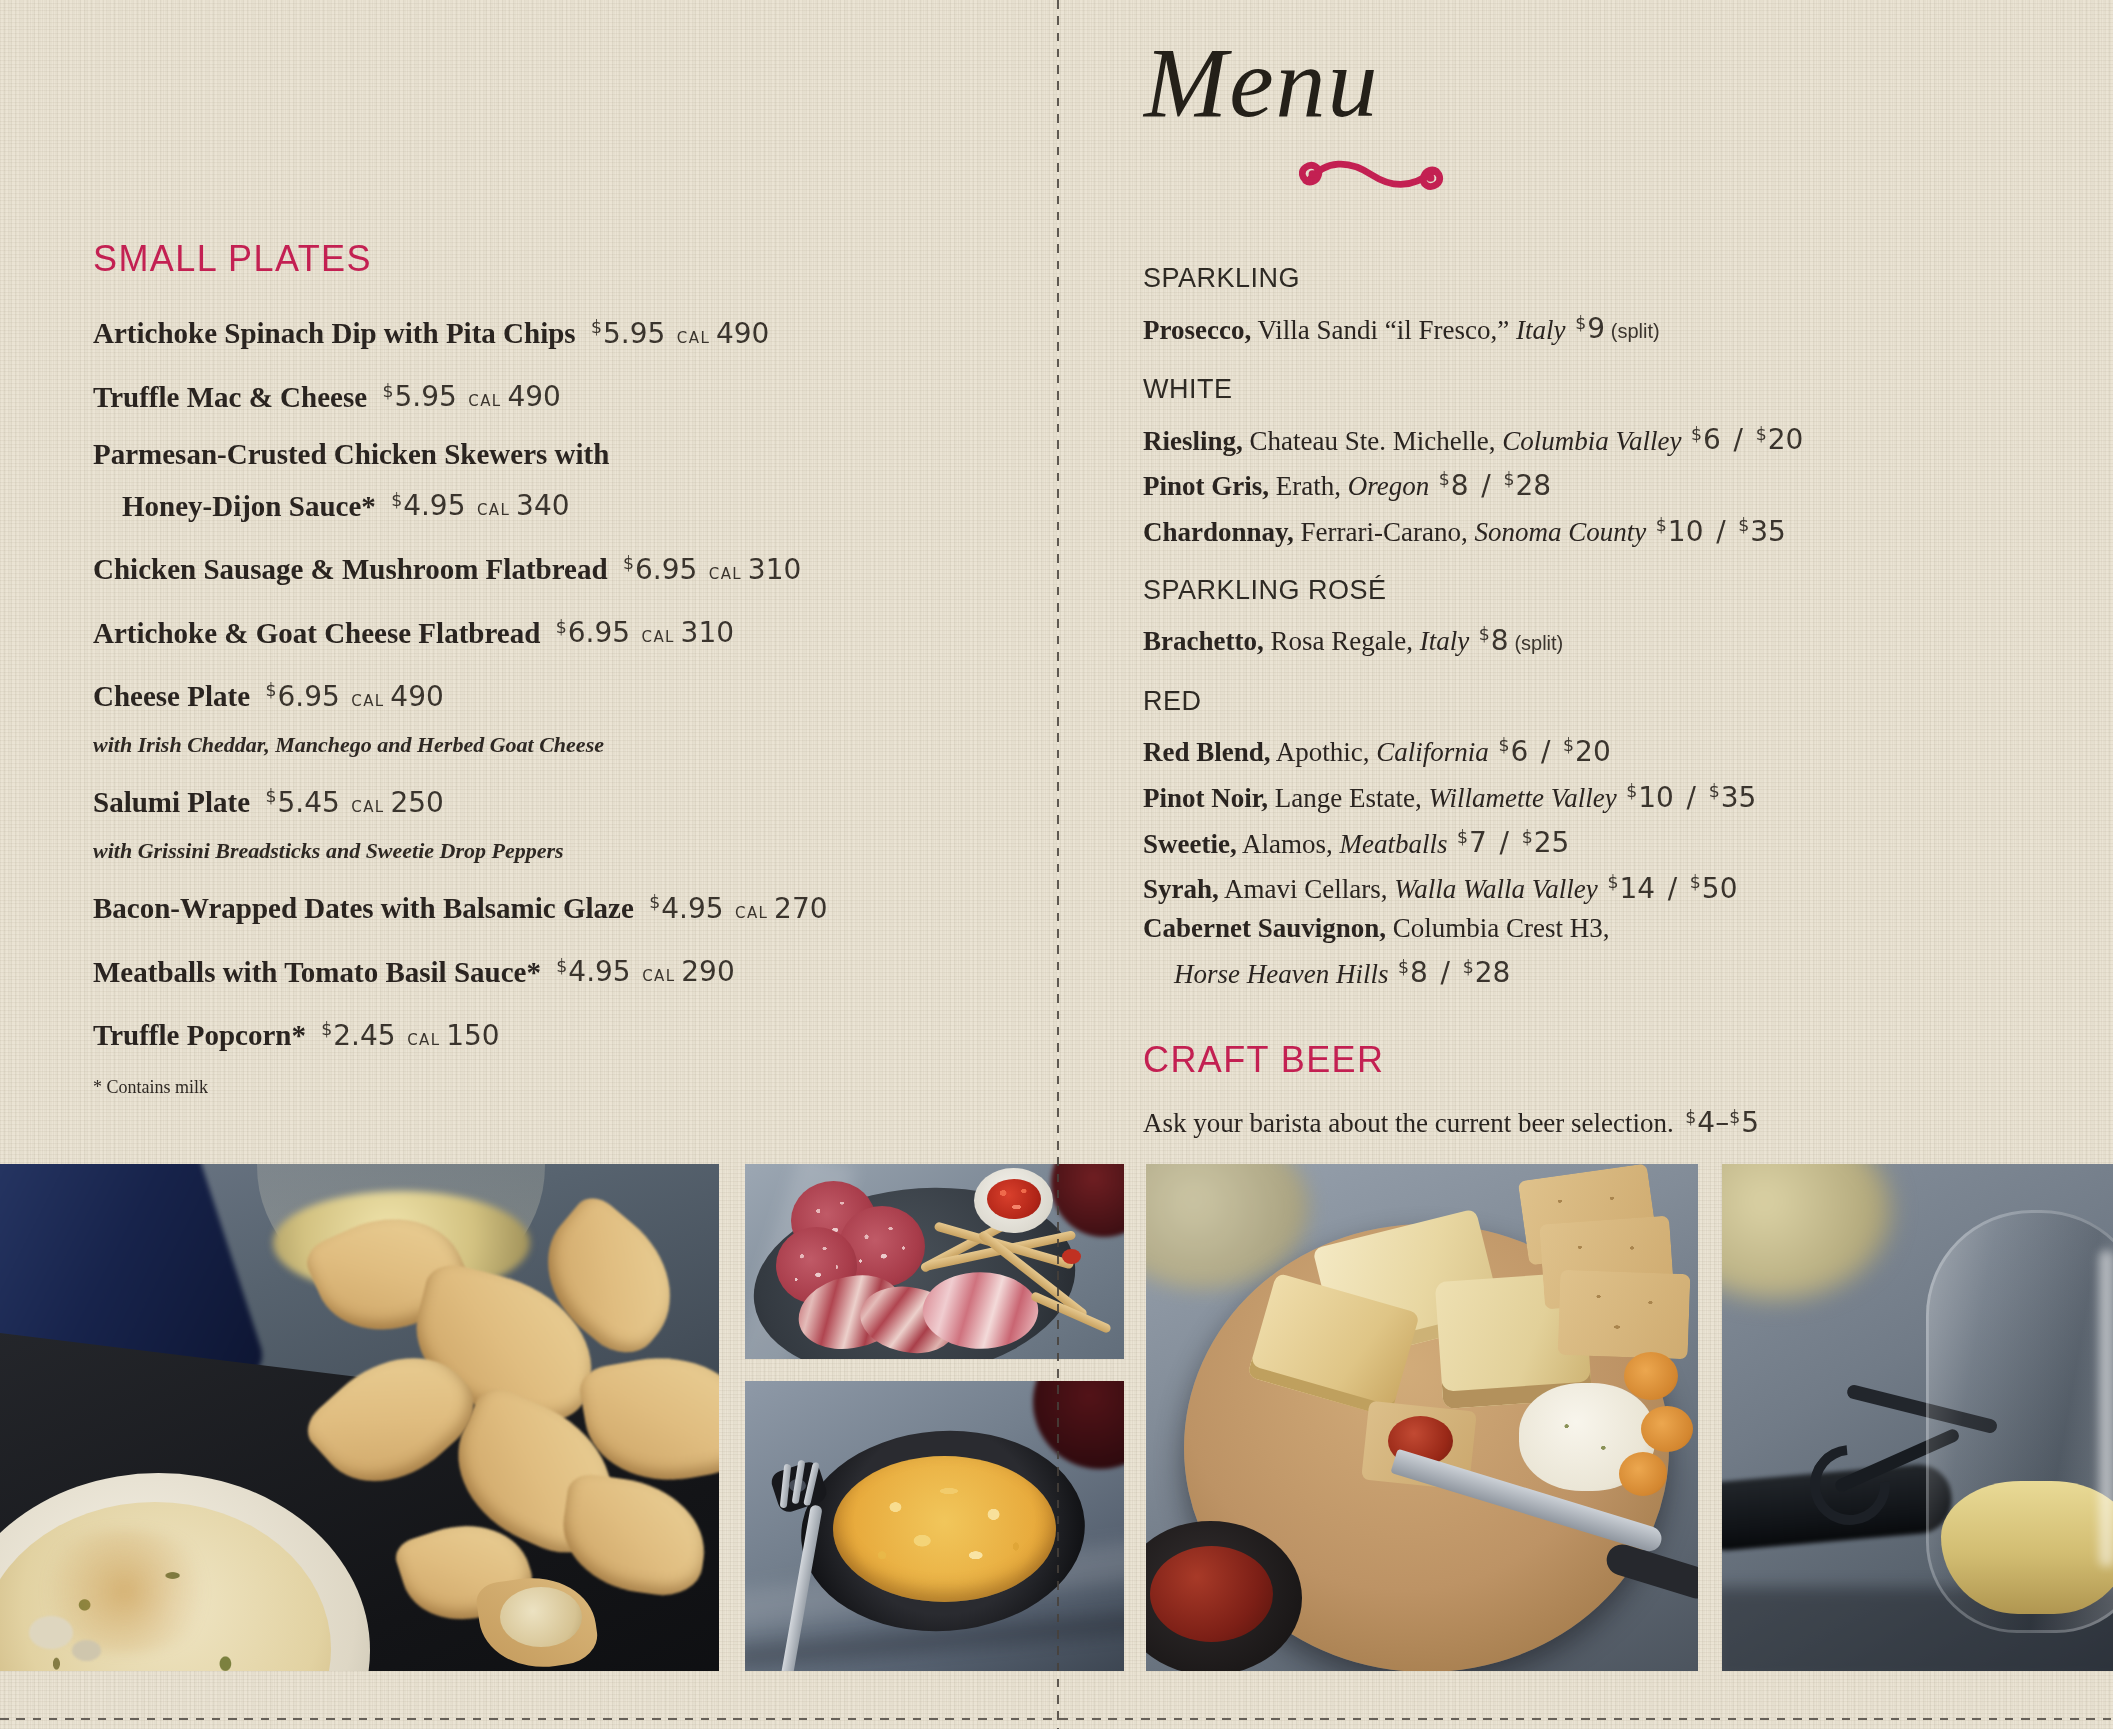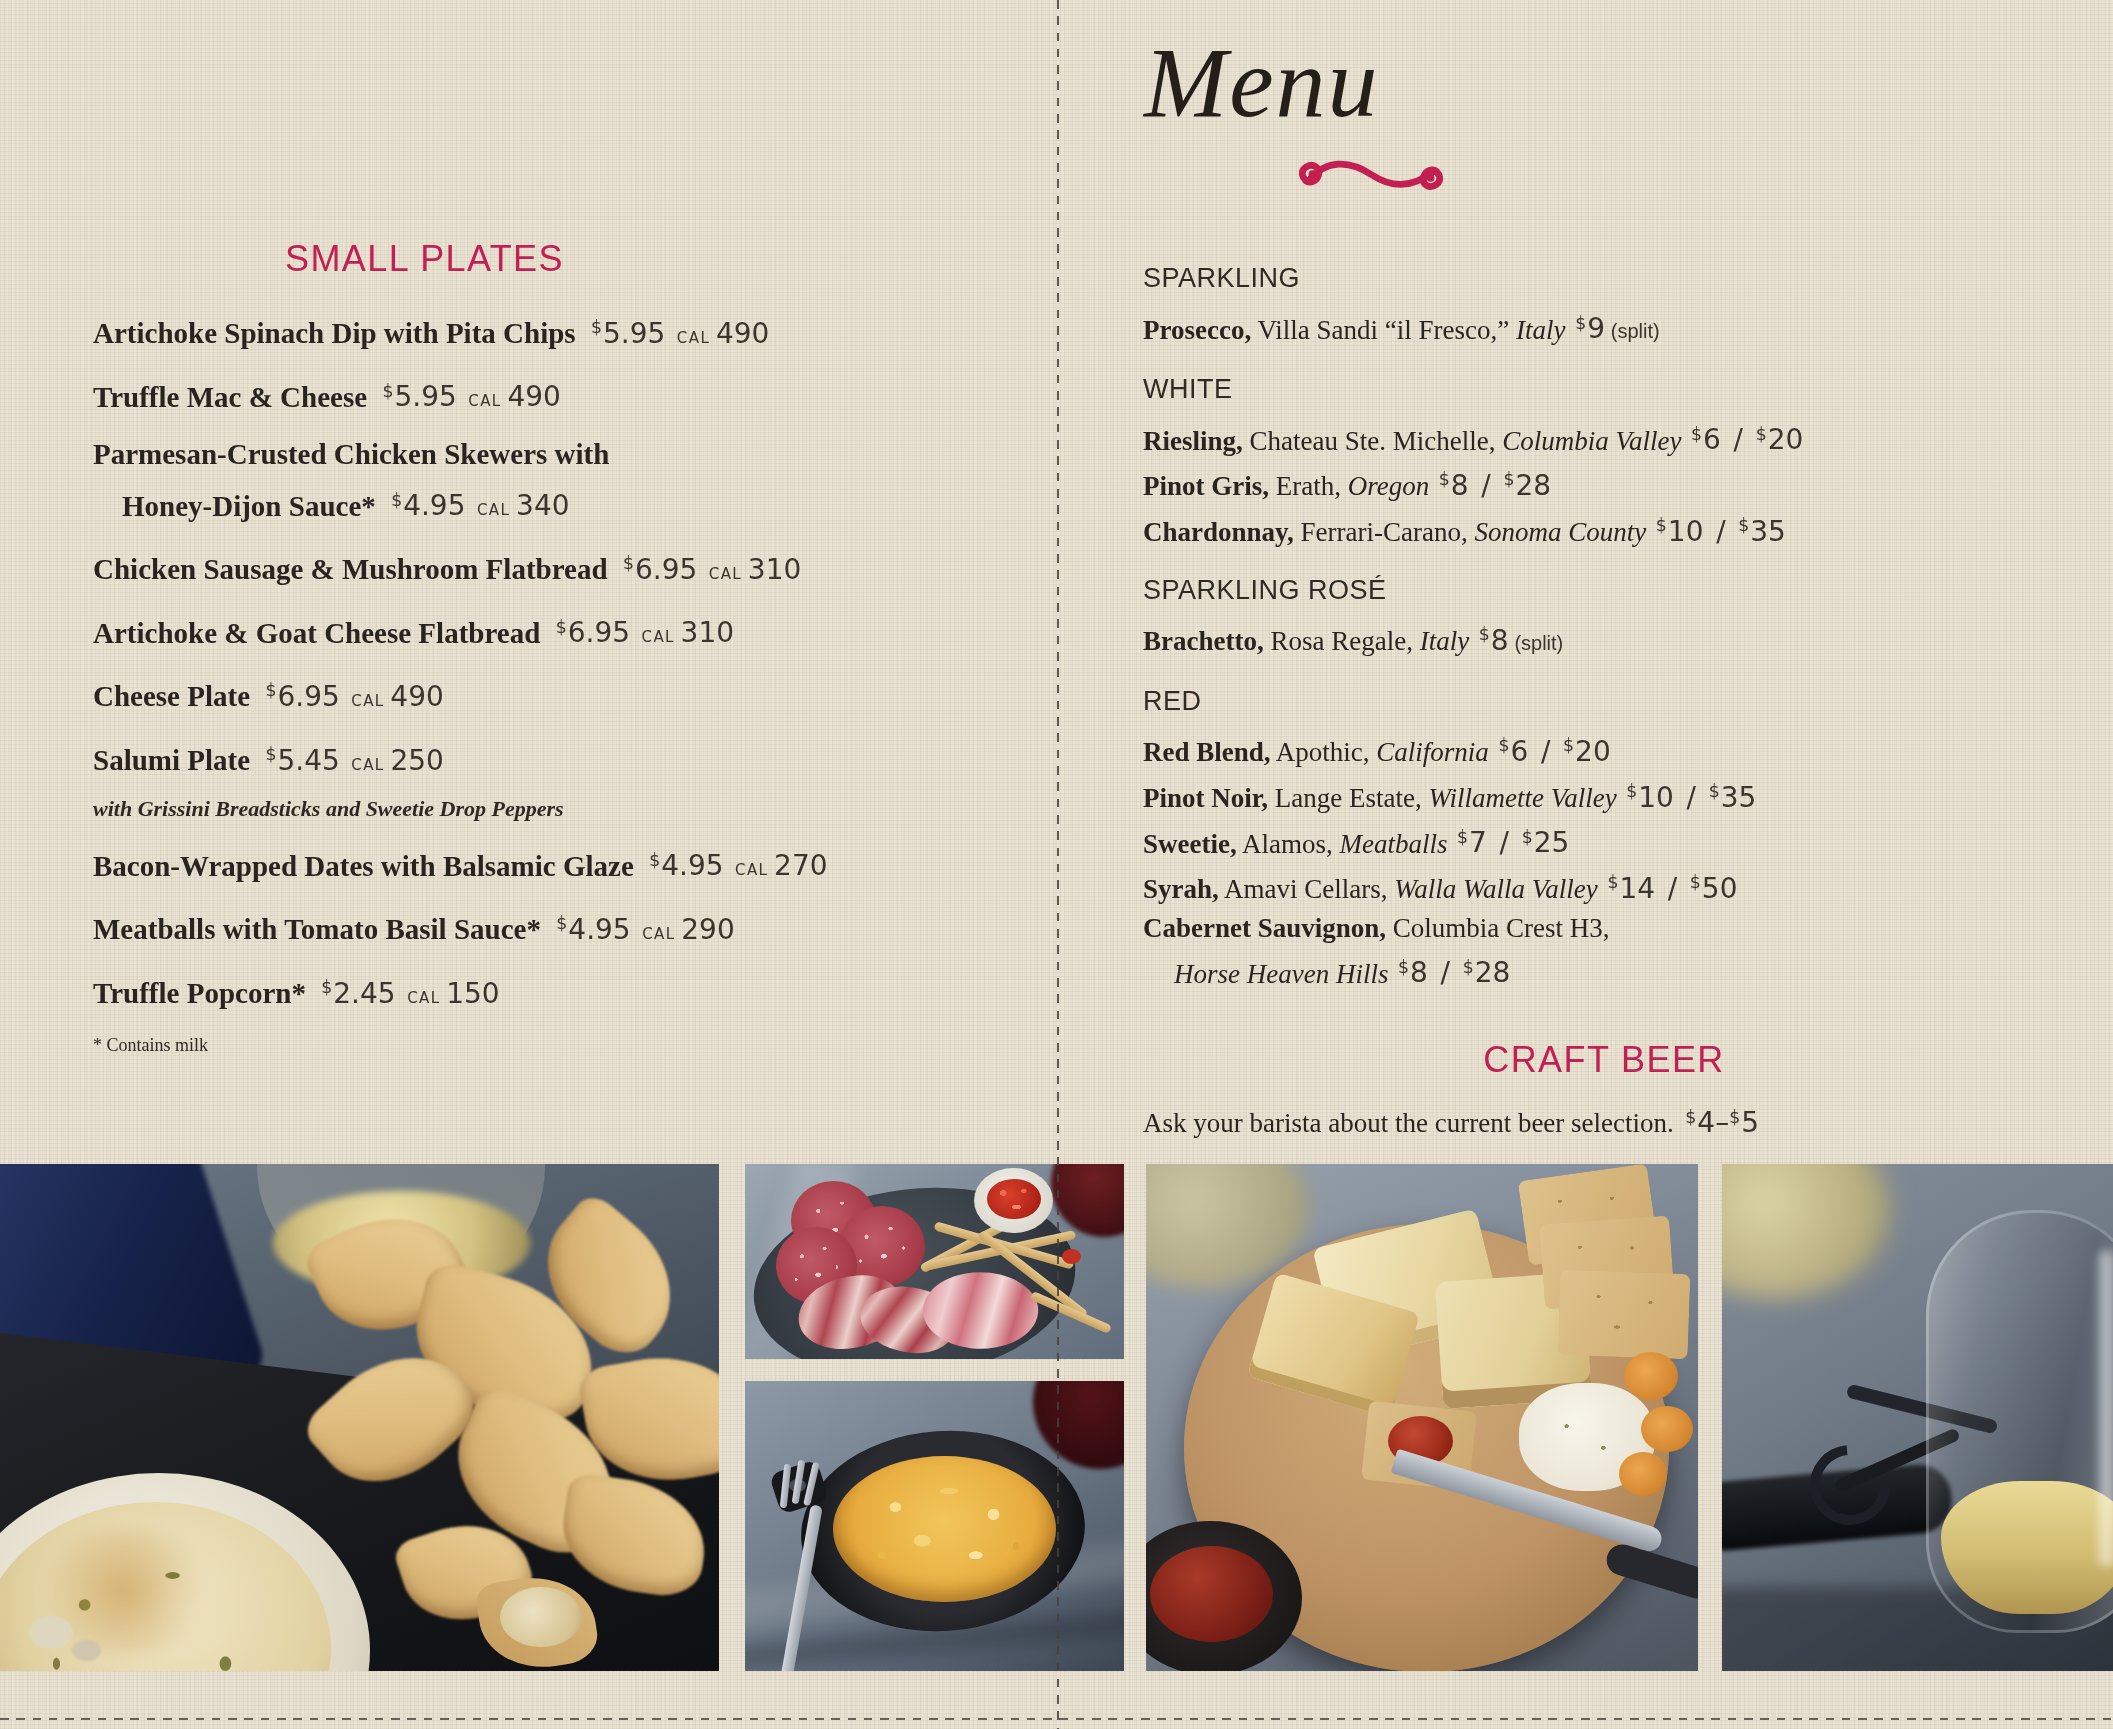--- a/index.html
+++ b/index.html
@@ -13,21 +13,21 @@
     font-family:"Liberation Serif", serif;color:#2a2420;
   }
   
   .divider-v{position:absolute;left:1057px;top:0;width:1.9px;height:1729px;z-index:40;
     background:repeating-linear-gradient(180deg,#46403a 0 8.6px,rgba(0,0,0,0) 8.6px 16.3px);opacity:.85;}
   .divider-h{position:absolute;left:0;top:1718px;width:2114px;height:1.9px;z-index:40;
     background:repeating-linear-gradient(90deg,#46403a 0 8.6px,rgba(0,0,0,0) 8.6px 16.3px);opacity:.8;}
 
   
   .pink-head{font-family:"Liberation Sans",sans-serif;font-weight:400;color:#c32052;
-    font-size:36px;letter-spacing:1.4px;margin:0;text-align:center;}
+    font-size:36px;letter-spacing:1.4px;margin:0;}
   .menu-title{position:absolute;left:1136px;top:17.3px;margin:8px;z-index:5;
     font-family:"Liberation Serif",serif;font-style:italic;font-weight:400;
     font-size:100px;color:#242019;letter-spacing:1.9px;text-align:right;}
   .flourish{position:absolute;left:1299px;top:150px;z-index:5;}
 
   
   .left-col{position:absolute;left:93px;top:238px;width:663px;z-index:5;}
   .left-col .pink-head{margin-bottom:31px;}
   .sp-item{font-size:29px;font-weight:700;line-height:33px;margin-bottom:20px;white-space:nowrap;}
   .sp-item.cont{margin-bottom:12.5px;}
@@ -270,20 +270,21 @@
   <section class="left-col">
     <h2 class="pink-head">SMALL PLATES</h2>
     <div id="small-plates-list">
         <div class="sp-item"><span class="nm">Artichoke Spinach Dip with Pita Chips</span><span class="price"><span class="d">$</span><span class="num">5.95</span><span class="cal">CAL</span><span class="num">490</span></span></div>
         <div class="sp-item"><span class="nm">Truffle Mac &amp; Cheese</span><span class="price"><span class="d">$</span><span class="num">5.95</span><span class="cal">CAL</span><span class="num">490</span></span></div>
         <div class="sp-item cont"><span class="nm">Parmesan-Crusted Chicken Skewers with</span></div>
         <div class="sp-item sp-indent"><span class="nm">Honey-Dijon Sauce*</span><span class="price"><span class="d">$</span><span class="num">4.95</span><span class="cal">CAL</span><span class="num">340</span></span></div>
         <div class="sp-item"><span class="nm">Chicken Sausage &amp; Mushroom Flatbread</span><span class="price"><span class="d">$</span><span class="num">6.95</span><span class="cal">CAL</span><span class="num">310</span></span></div>
         <div class="sp-item"><span class="nm">Artichoke &amp; Goat Cheese Flatbread</span><span class="price"><span class="d">$</span><span class="num">6.95</span><span class="cal">CAL</span><span class="num">310</span></span></div>
         <div class="sp-item"><span class="nm">Cheese Plate</span><span class="price"><span class="d">$</span><span class="num">6.95</span><span class="cal">CAL</span><span class="num">490</span></span></div>
+        <div class="sp-sub">with Irish Cheddar, Manchego and Herbed Goat Cheese</div>
         <div class="sp-item"><span class="nm">Salumi Plate</span><span class="price"><span class="d">$</span><span class="num">5.45</span><span class="cal">CAL</span><span class="num">250</span></span></div>
         <div class="sp-sub">with Grissini Breadsticks and Sweetie Drop Peppers</div>
         <div class="sp-item"><span class="nm">Bacon-Wrapped Dates with Balsamic Glaze</span><span class="price"><span class="d">$</span><span class="num">4.95</span><span class="cal">CAL</span><span class="num">270</span></span></div>
         <div class="sp-item"><span class="nm">Meatballs with Tomato Basil Sauce*</span><span class="price"><span class="d">$</span><span class="num">4.95</span><span class="cal">CAL</span><span class="num">290</span></span></div>
         <div class="sp-item"><span class="nm">Truffle Popcorn*</span><span class="price"><span class="d">$</span><span class="num">2.45</span><span class="cal">CAL</span><span class="num">150</span></span></div>
       </div>
     <div class="sp-foot">* Contains milk</div>
   </section>
 
   <section class="right-col">

